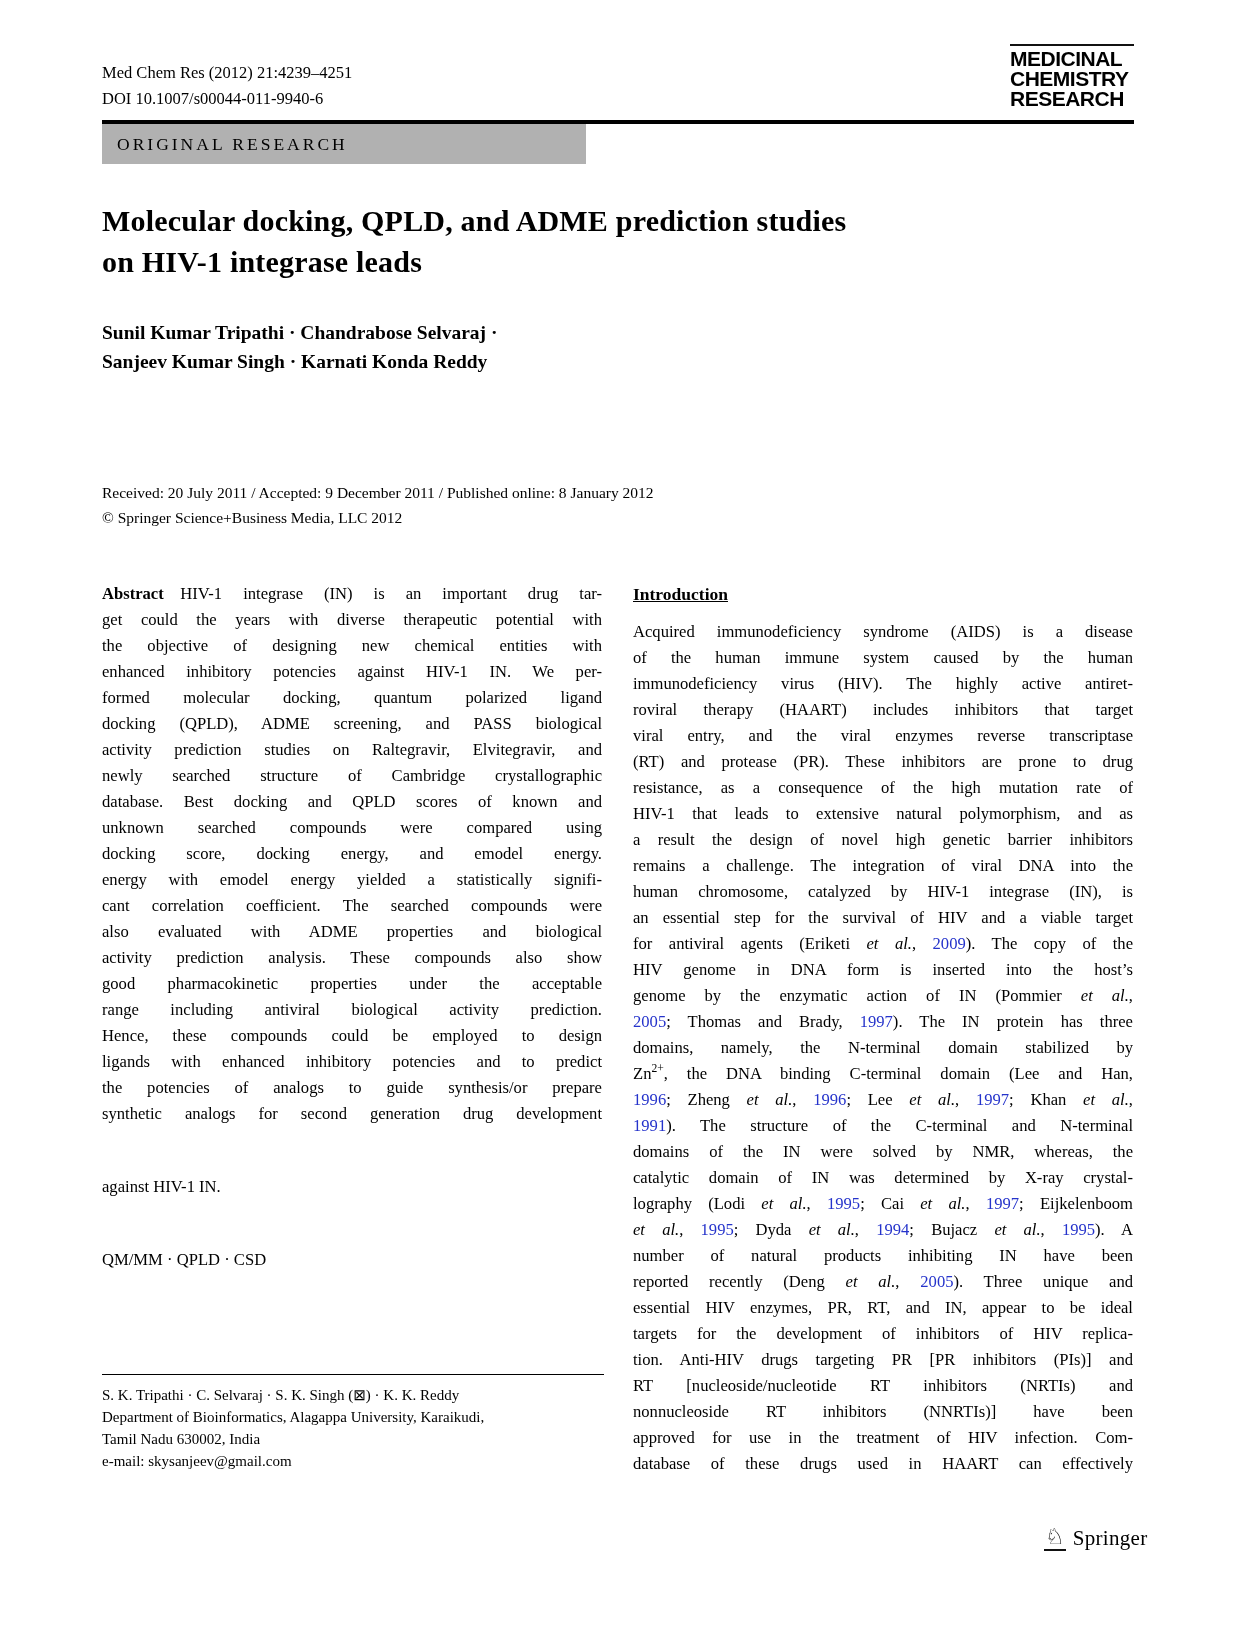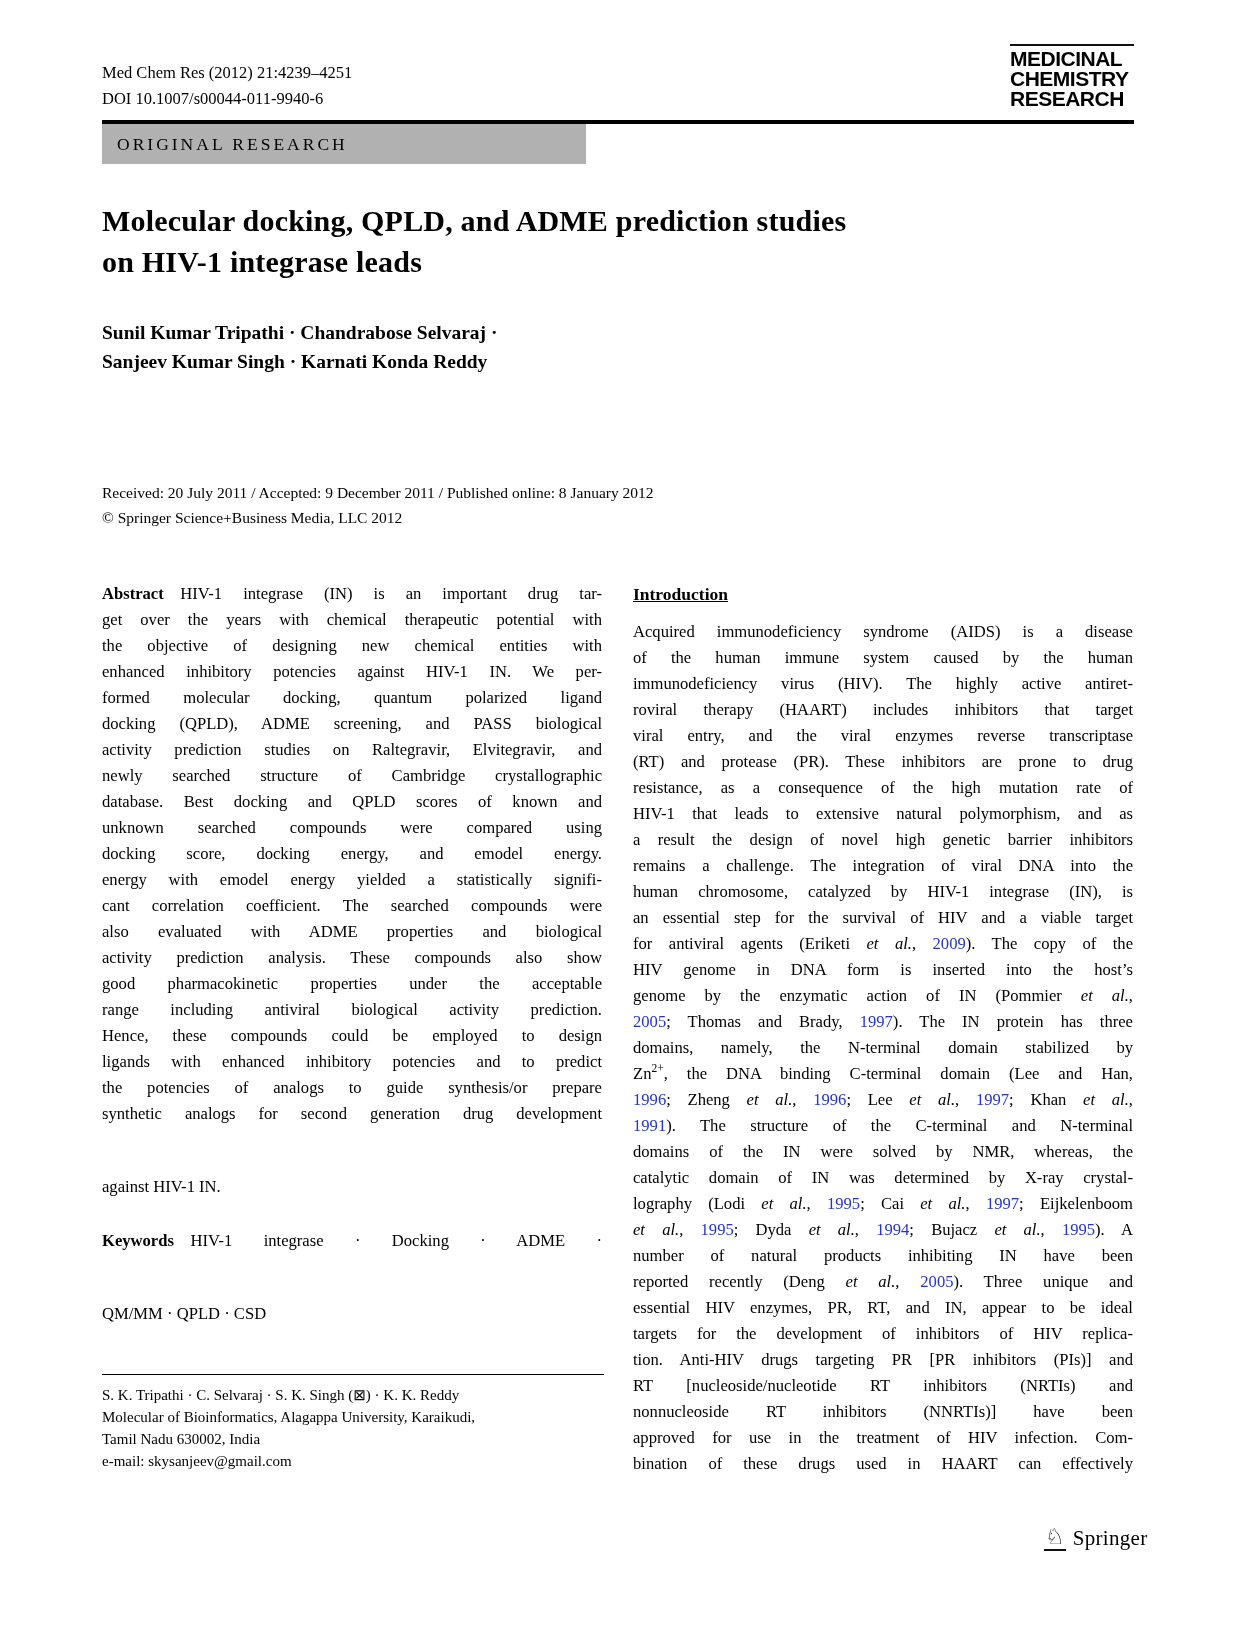--- a/index.html
+++ b/index.html
@@ -76,21 +76,21 @@
 
   <div class="received">
     <div>Received: 20 July 2011 / Accepted: 9 December 2011 / Published online: 8 January 2012</div>
     <div>© Springer Science+Business Media, LLC 2012</div>
   </div>
 
   <div class="columns">
     <div class="col left">
       <div class="abstract body-text">
           <div class="jline"><b>Abstract</b> HIV-1 integrase (IN) is an important drug tar-</div>
-          <div class="jline">get over the years with chemical therapeutic potential with</div>
+          <div class="jline">get could the years with diverse therapeutic potential with</div>
           <div class="jline">the objective of designing new chemical entities with</div>
           <div class="jline">enhanced inhibitory potencies against HIV-1 IN. We per-</div>
           <div class="jline">formed molecular docking, quantum polarized ligand</div>
           <div class="jline">docking (QPLD), ADME screening, and PASS biological</div>
           <div class="jline">activity prediction studies on Raltegravir, Elvitegravir, and</div>
           <div class="jline">newly searched structure of Cambridge crystallographic</div>
           <div class="jline">database. Best docking and QPLD scores of known and</div>
           <div class="jline">unknown searched compounds were compared using</div>
           <div class="jline">docking score, docking energy, and emodel energy.</div>
           <div class="jline">energy with emodel energy yielded a statistically signifi-</div>
@@ -99,21 +99,20 @@
           <div class="jline">activity prediction analysis. These compounds also show</div>
           <div class="jline">good pharmacokinetic properties under the acceptable</div>
           <div class="jline">range including antiviral biological activity prediction.</div>
           <div class="jline">Hence, these compounds could be employed to design</div>
           <div class="jline">ligands with enhanced inhibitory potencies and to predict</div>
           <div class="jline">the potencies of analogs to guide synthesis/or prepare</div>
           <div class="jline">synthetic analogs for second generation drug development</div>
           <div class="jline last">against HIV-1 IN.</div>
         </div>
       <div class="keywords body-text">
-          <div class="jline"><b>Keywords</b> HIV-1 integrase · Docking · ADME ·</div>
           <div class="jline last">QM/MM · QPLD · CSD</div>
         </div>
     </div>
     <div class="col right">
       <div class="intro-heading">Introduction</div>
       <div class="body-text">
           <div class="jline">Acquired immunodeficiency syndrome (AIDS) is a disease</div>
           <div class="jline">of the human immune system caused by the human</div>
           <div class="jline">immunodeficiency virus (HIV). The highly active antiret-</div>
           <div class="jline">roviral therapy (HAART) includes inhibitors that target</div>
@@ -138,30 +137,30 @@
           <div class="jline">lography (Lodi <i>et al.</i>, <span class="cite">1995</span>; Cai <i>et al.</i>, <span class="cite">1997</span>; Eijkelenboom</div>
           <div class="jline"><i>et al.</i>, <span class="cite">1995</span>; Dyda <i>et al.</i>, <span class="cite">1994</span>; Bujacz <i>et al.</i>, <span class="cite">1995</span>). A</div>
           <div class="jline">number of natural products inhibiting IN have been</div>
           <div class="jline">reported recently (Deng <i>et al.</i>, <span class="cite">2005</span>). Three unique and</div>
           <div class="jline">essential HIV enzymes, PR, RT, and IN, appear to be ideal</div>
           <div class="jline">targets for the development of inhibitors of HIV replica-</div>
           <div class="jline">tion. Anti-HIV drugs targeting PR [PR inhibitors (PIs)] and</div>
           <div class="jline">RT [nucleoside/nucleotide RT inhibitors (NRTIs) and</div>
           <div class="jline">nonnucleoside RT inhibitors (NNRTIs)] have been</div>
           <div class="jline">approved for use in the treatment of HIV infection. Com-</div>
-          <div class="jline">bination of these drugs used in HAART can effectively</div>
+          <div class="jline">database of these drugs used in HAART can effectively</div>
         </div>
     </div>
   </div>
 
   <div class="footnote">
     <div class="fn-rule"></div>
     <div class="fn-lines">
         <div class="pline">S. K. Tripathi · C. Selvaraj · S. K. Singh (⊠) · K. K. Reddy</div>
-        <div class="pline">Molecular of Bioinformatics, Alagappa University, Karaikudi,</div>
+        <div class="pline">Department of Bioinformatics, Alagappa University, Karaikudi,</div>
         <div class="pline">Tamil Nadu 630002, India</div>
         <div class="pline">e-mail: skysanjeev@gmail.com</div>
       </div>
   </div>
 
   <div class="springer">
     <span class="knight">♘</span>
     <span class="springer-text">Springer</span>
   </div>
 

